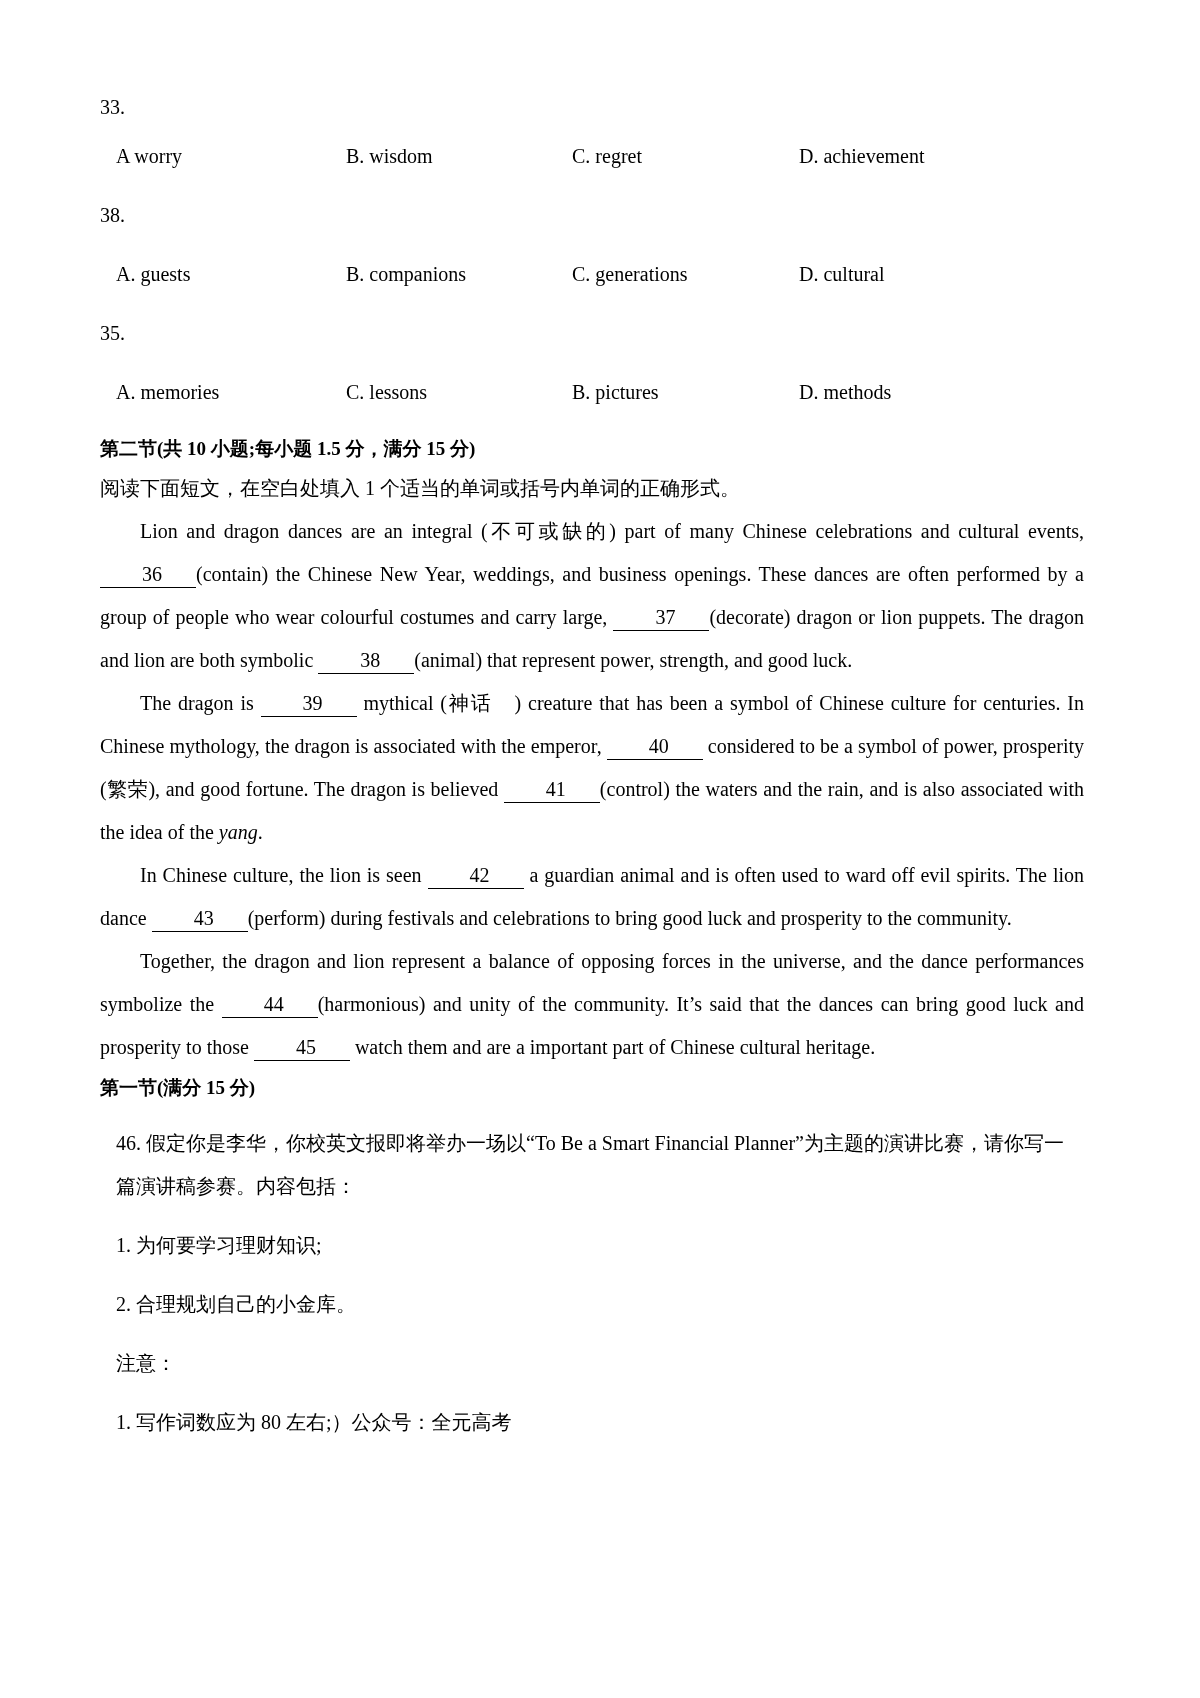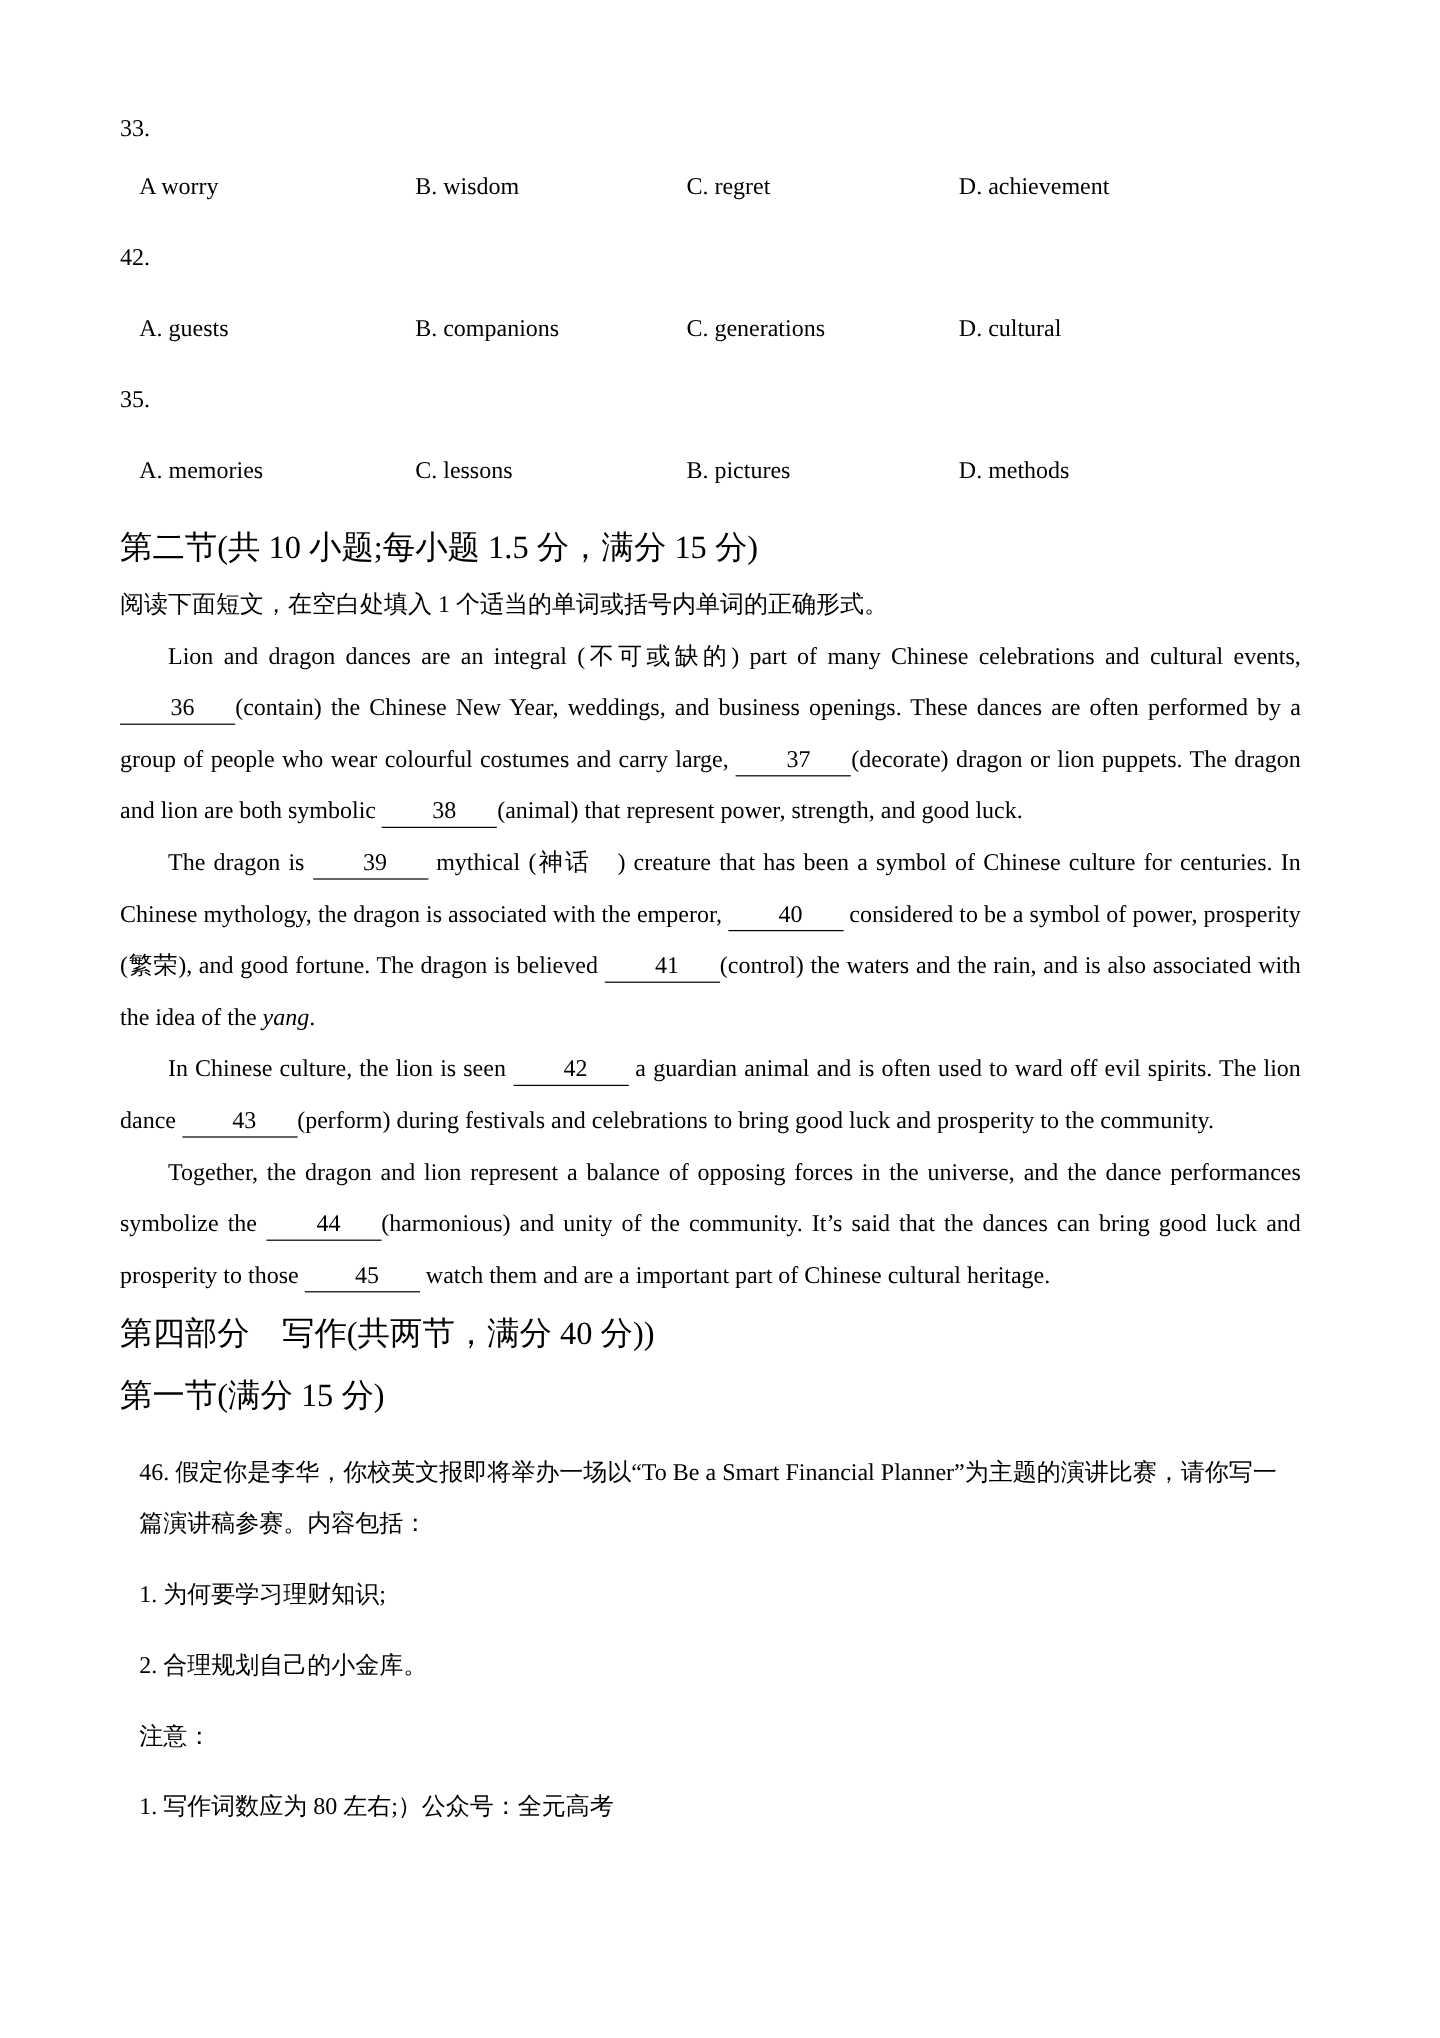--- a/index.html
+++ b/index.html
@@ -22,22 +22,22 @@
   .qnum { margin: 0; }
   .qblock { margin: 0; }
   .qblock.gap-top { margin-top: 16px; }
   .options {
     display: grid;
     grid-template-columns: 230px 226px 227px 1fr;
     margin: 16px;
   }
   .options.gap-small { margin-top: 6px; }
   .sec-heading {
-    font-weight: normal;
-    font-size: 27px;
+    font-weight: bold;
+    font-size: 19px;
     margin: 0;
     line-height: 1.95;
   }
   .instruction { margin: 0; }
   .passage p {
     margin: 0;
     text-align: justify;
     text-indent: 40px;
   }
   .blank {
@@ -59,21 +59,21 @@
     <p class="qnum">33.</p>
     <div class="options gap-small">
       <span>A  worry</span>
       <span>B. wisdom</span>
       <span>C. regret</span>
       <span>D. achievement</span>
     </div>
   </div>
 
   <div class="qblock gap-top">
-    <p class="qnum">42.</p>
+    <p class="qnum">38.</p>
     <div class="options">
       <span>A. guests</span>
       <span>B. companions</span>
       <span>C. generations</span>
       <span>D. cultural</span>
     </div>
   </div>
 
   <div class="qblock">
     <p class="qnum">35.</p>
@@ -88,21 +88,20 @@
   <p class="sec-heading">第二节(共 10 小题;每小题 1.5 分，满分 15 分)</p>
   <p class="instruction">阅读下面短文，在空白处填入 1 个适当的单词或括号内单词的正确形式。</p>
 
   <div class="passage">
     <p>Lion and dragon dances are an integral (不可或缺的) part of many Chinese celebrations and cultural events, <span class="blank">36</span>(contain) the Chinese New Year, weddings, and business openings. These dances are often performed by a group of people who wear colourful costumes and carry large, <span class="blank">37</span>(decorate) dragon or lion puppets. The dragon and lion are both symbolic <span class="blank">38</span>(animal) that represent power, strength, and good luck.</p>
     <p>The dragon is <span class="blank">39</span> mythical (神话　) creature that has been a symbol of Chinese culture for centuries. In Chinese mythology, the dragon is associated with the emperor, <span class="blank">40</span> considered to be a symbol of power, prosperity (繁荣), and good fortune. The dragon is believed <span class="blank">41</span>(control) the waters and the rain, and is also associated with the idea of the <i>yang</i>.</p>
     <p>In Chinese culture, the lion is seen <span class="blank">42</span> a guardian animal and is often used to ward off evil spirits. The lion dance <span class="blank">43</span>(perform) during festivals and celebrations to bring good luck and prosperity to the community.</p>
     <p>Together, the dragon and lion represent a balance of opposing forces in the universe, and the dance performances symbolize the <span class="blank">44</span>(harmonious) and unity of the community. It’s said that the dances can bring good luck and prosperity to those <span class="blank">45</span> watch them and are a important part of Chinese cultural heritage.</p>
   </div>
 
-  <p class="sec-heading">第四部分　写作(共两节，满分 40 分))</p>
   <p class="sec-heading">第一节(满分 15 分)</p>
 
   <div class="task-lines">
       <div>46. 假定你是李华，你校英文报即将举办一场以“To Be a Smart Financial Planner”为主题的演讲比赛，请你写一篇演讲稿参赛。内容包括：</div>
       <div>1. 为何要学习理财知识;</div>
       <div>2. 合理规划自己的小金库。</div>
       <div>注意：</div>
       <div>1. 写作词数应为 80 左右;）公众号：全元高考</div>
     </div>
 

